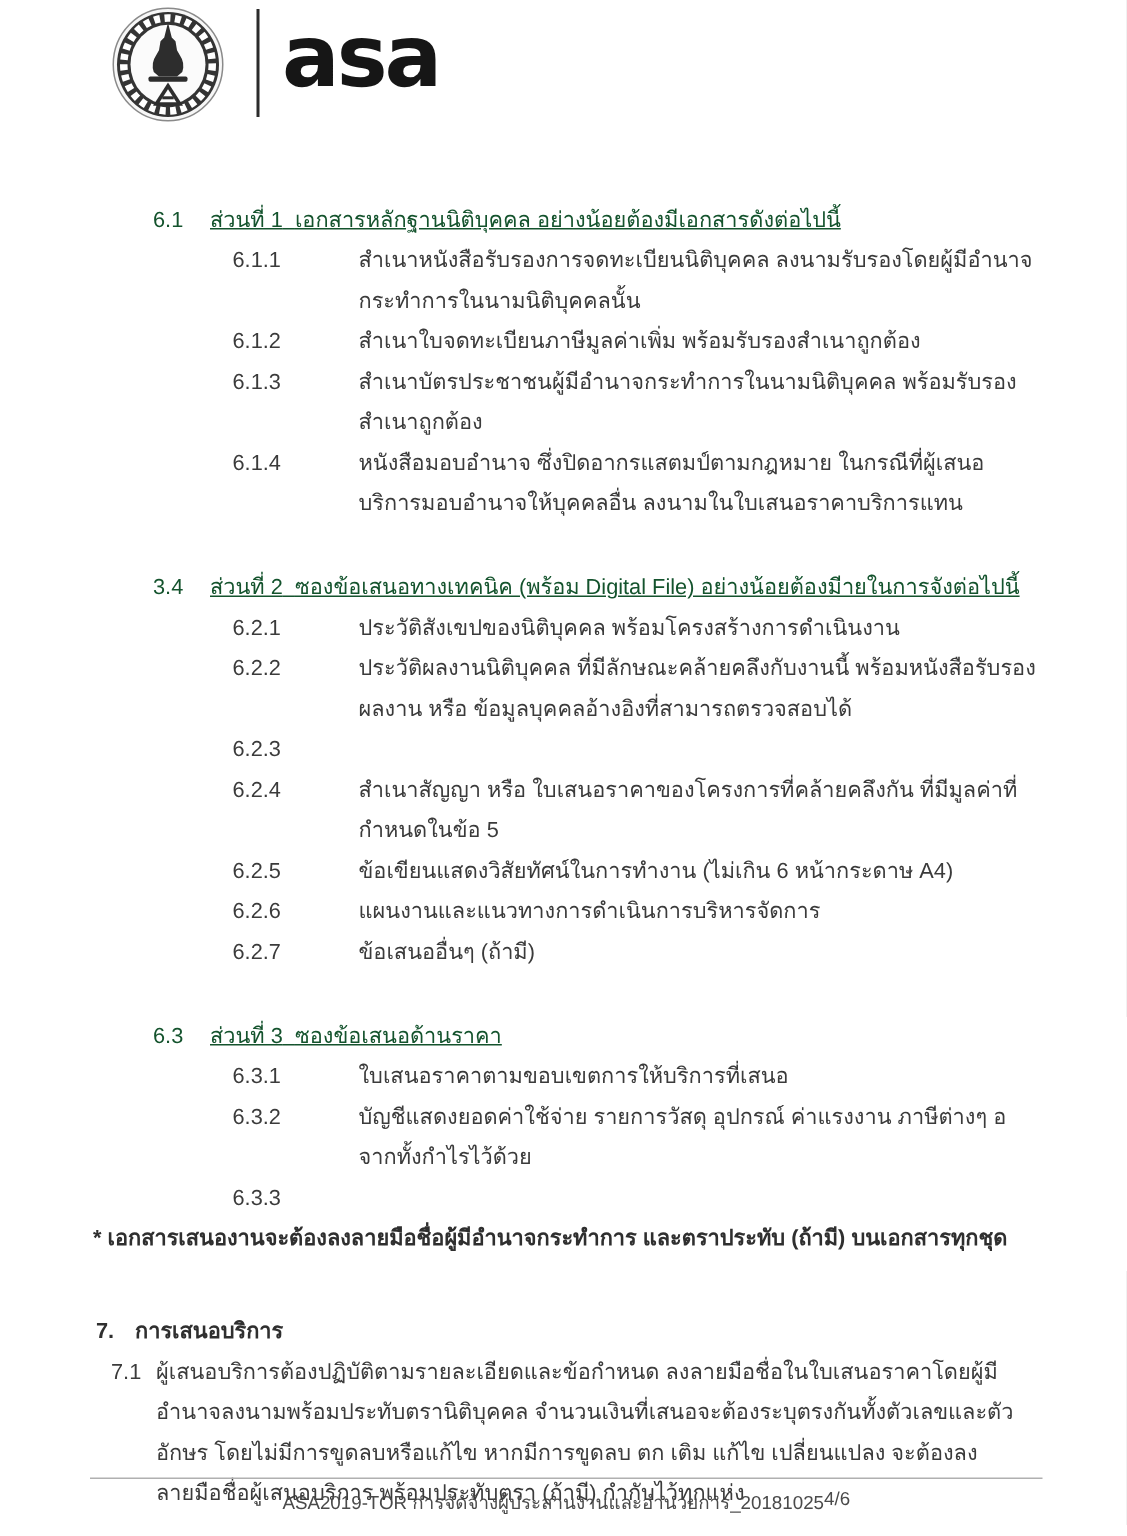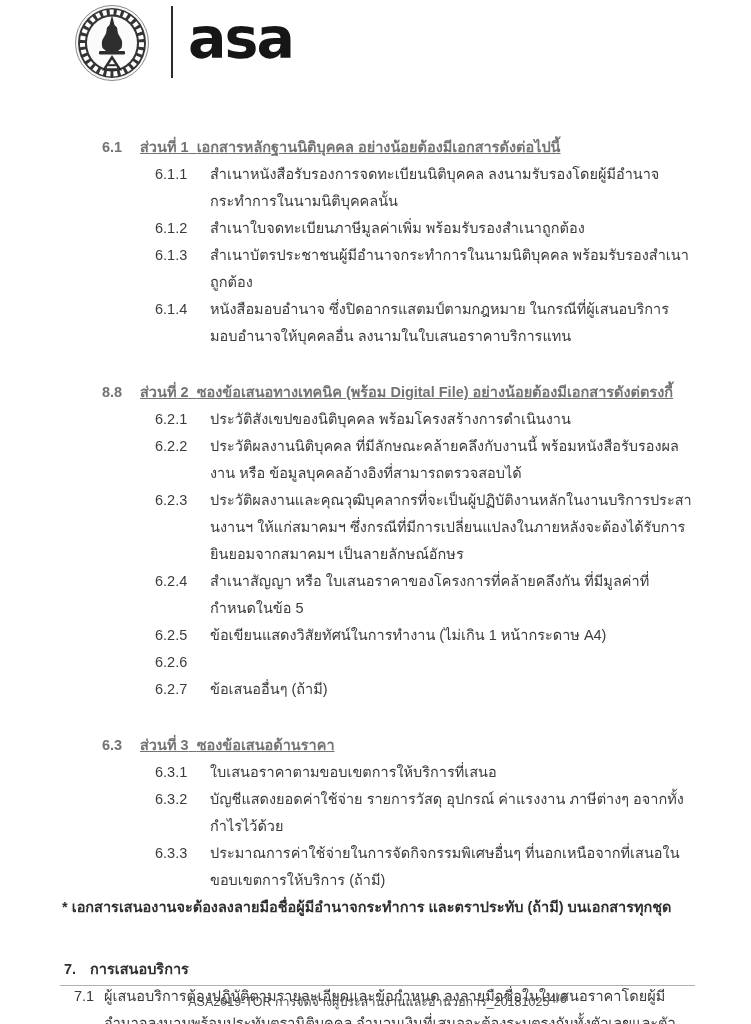--- a/index.html
+++ b/index.html
@@ -19,24 +19,24 @@
   .wordmark{
     position:absolute;left:188px;top:8px;
     font-family:"DejaVu Sans","Liberation Sans",sans-serif;
     font-weight:bold;font-size:57px;line-height:60px;
     letter-spacing:-2px;color:#161616;
   }
   
   .content{margin:46px 58px 0 62px;font-size:14.5px;line-height:27px;}
   .group{margin-left:40px;}
   .group + .group{margin-top:29px;}
-  .g-head{display:flex;font-weight:bold;color:#737373;}
+  .g-head{display:flex;font-weight:normal;color:#14532d;}
   .g-no{flex:0 0 38px;}
   .u{text-decoration:underline;text-align:center;}
-  .s-item{display:flex;margin-left:53px;}
+  .s-item{display:flex;margin-left:53px;gap:29px;}
   .s-no{flex:0 0 55px;}
   .s-text{flex:1;}
   .note{margin-top:0;font-weight:bold;color:#2f2f2f;}
   .sec7{margin-top:35px;}
   .sec7-head{display:flex;font-weight:bold;color:#2f2f2f;margin-left:2px;}
   .sec7-no{flex:0 0 26px;}
   .n-item{display:flex;margin-left:12px;}
   .n-no{flex:0 0 30px;}
   .n-text{flex:1;}
   
@@ -90,45 +90,45 @@
         <span class="s-text">สำเนาบัตรประชาชนผู้มีอำนาจกระทำการในนามนิติบุคคล พร้อมรับรองสำเนาถูกต้อง</span>
       </div>
       <div class="s-item">
         <span class="s-no">6.1.4</span>
         <span class="s-text">หนังสือมอบอำนาจ ซึ่งปิดอากรแสตมป์ตามกฎหมาย ในกรณีที่ผู้เสนอบริการมอบอำนาจให้บุคคลอื่น ลงนามในใบเสนอราคาบริการแทน</span>
       </div>
     </div>
 
     <div class="group">
       <div class="g-head">
-        <span class="g-no">8.8</span>
-        <span class="u"><span>ส่วนที่ 2</span>&nbsp;&nbsp;<span>ซองข้อเสนอทางเทคนิค (พร้อม Digital File) อย่างน้อยต้องมีเอกสารดังต่ตรงกี้</span></span>
+        <span class="g-no">3.4</span>
+        <span class="u"><span>ส่วนที่ 2</span>&nbsp;&nbsp;<span>ซองข้อเสนอทางเทคนิค (พร้อม Digital File) อย่างน้อยต้องมีายในการจังต่อไปนี้</span></span>
       </div>
       <div class="s-item">
         <span class="s-no">6.2.1</span>
         <span class="s-text">ประวัติสังเขปของนิติบุคคล พร้อมโครงสร้างการดำเนินงาน</span>
       </div>
       <div class="s-item">
         <span class="s-no">6.2.2</span>
         <span class="s-text">ประวัติผลงานนิติบุคคล ที่มีลักษณะคล้ายคลึงกับงานนี้ พร้อมหนังสือรับรองผลงาน หรือ ข้อมูลบุคคลอ้างอิงที่สามารถตรวจสอบได้</span>
       </div>
       <div class="s-item">
         <span class="s-no">6.2.3</span>
-        <span class="s-text">ประวัติผลงานและคุณวุฒิบุคลากรที่จะเป็นผู้ปฏิบัติงานหลักในงานบริการประสานงานฯ ให้แก่สมาคมฯ ซึ่งกรณีที่มีการเปลี่ยนแปลงในภายหลังจะต้องได้รับการยินยอมจากสมาคมฯ เป็นลายลักษณ์อักษร</span>
       </div>
       <div class="s-item">
         <span class="s-no">6.2.4</span>
         <span class="s-text">สำเนาสัญญา หรือ ใบเสนอราคาของโครงการที่คล้ายคลึงกัน ที่มีมูลค่าที่กำหนดในข้อ 5</span>
       </div>
       <div class="s-item">
         <span class="s-no">6.2.5</span>
-        <span class="s-text">ข้อเขียนแสดงวิสัยทัศน์ในการทำงาน  (ไม่เกิน 1 หน้ากระดาษ A4)</span>
+        <span class="s-text">ข้อเขียนแสดงวิสัยทัศน์ในการทำงาน  (ไม่เกิน 6 หน้ากระดาษ A4)</span>
       </div>
       <div class="s-item">
         <span class="s-no">6.2.6</span>
+        <span class="s-text">แผนงานและแนวทางการดำเนินการบริหารจัดการ</span>
       </div>
       <div class="s-item">
         <span class="s-no">6.2.7</span>
         <span class="s-text">ข้อเสนออื่นๆ (ถ้ามี)</span>
       </div>
     </div>
 
     <div class="group">
       <div class="g-head">
         <span class="g-no">6.3</span>
@@ -137,21 +137,20 @@
       <div class="s-item">
         <span class="s-no">6.3.1</span>
         <span class="s-text">ใบเสนอราคาตามขอบเขตการให้บริการที่เสนอ</span>
       </div>
       <div class="s-item">
         <span class="s-no">6.3.2</span>
         <span class="s-text">บัญชีแสดงยอดค่าใช้จ่าย รายการวัสดุ อุปกรณ์ ค่าแรงงาน ภาษีต่างๆ อจากทั้งกำไรไว้ด้วย</span>
       </div>
       <div class="s-item">
         <span class="s-no">6.3.3</span>
-        <span class="s-text">ประมาณการค่าใช้จ่ายในการจัดกิจกรรมพิเศษอื่นๆ ที่นอกเหนือจากที่เสนอในขอบเขตการให้บริการ (ถ้ามี)</span>
       </div>
     </div>
 
     <div class="note">* เอกสารเสนองานจะต้องลงลายมือชื่อผู้มีอำนาจกระทำการ และตราประทับ (ถ้ามี) บนเอกสารทุกชุด</div>
 
     <div class="sec7">
       <div class="sec7-head">
         <span class="sec7-no">7.</span>
         <span>การเสนอบริการ</span>
       </div>

